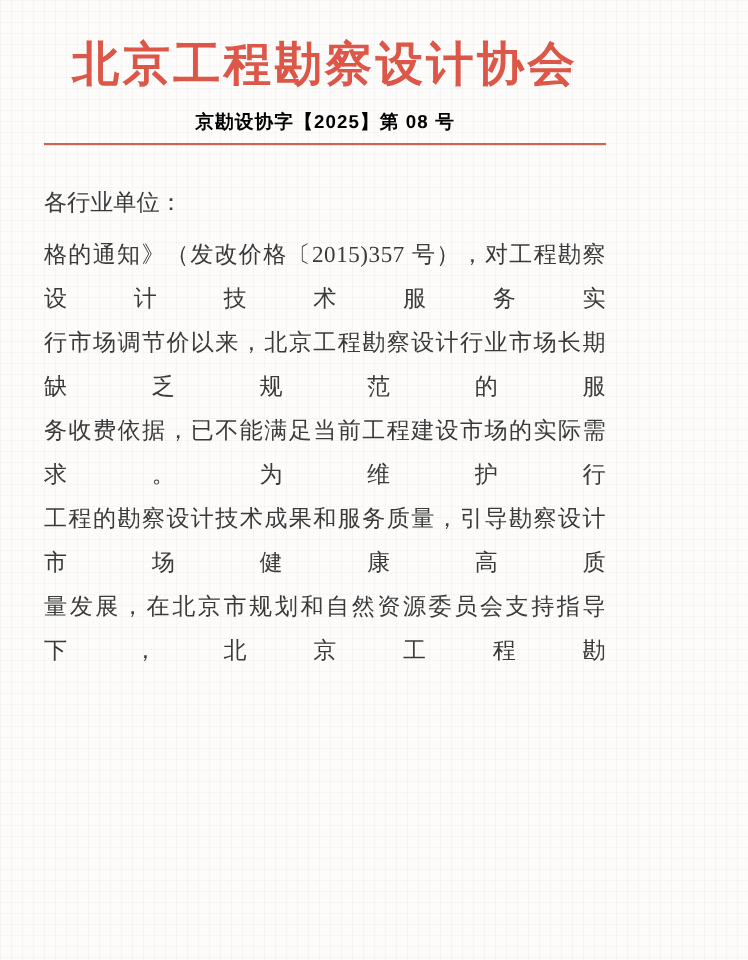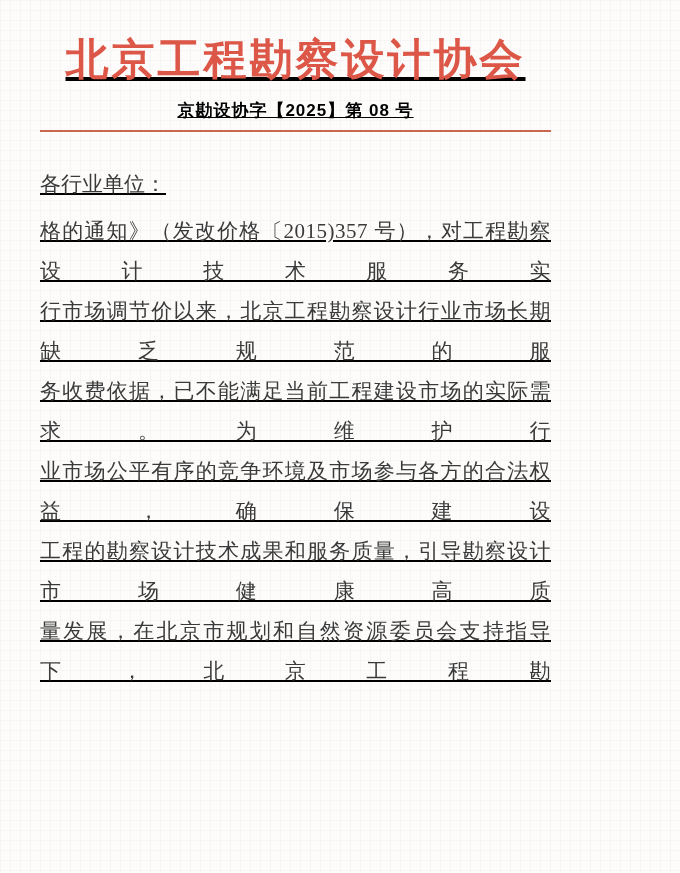--- a/index.html
+++ b/index.html
@@ -16,21 +16,20 @@
     background-image:
       linear-gradient(to right, rgba(190,190,210,0.10) 1px, transparent 1px),
       linear-gradient(to bottom, rgba(190,190,210,0.10) 1px, transparent 1px);
     background-size: 10px 10px;
   }
 
   .page {
     width: 588px;
     height: 873px;
     padding: 34px 37px 16px 40px;
-    text-decoration: underline;
   }
 
   .org-title {
     text-align: center;
     font-family: "Liberation Sans", "DejaVu Sans", sans-serif;
     font-weight: 700;
     font-size: 43px;
     line-height: 50px;
     letter-spacing: 3px;
     color: #dc5747;
@@ -98,18 +97,17 @@
 
   <div class="red-rule"></div>
 
 
   <div class="salutation">各行业单位：</div>
 
   <div class="body-text">
       <div class="line">格的通知》（发改价格〔2015)357 号），对工程勘察设计技术服务实</div>
       <div class="line">行市场调节价以来，北京工程勘察设计行业市场长期缺乏规范的服</div>
       <div class="line">务收费依据，已不能满足当前工程建设市场的实际需求。为维护行</div>
-      <div class="line">业市场公平有序的竞争环境及市场参与各方的合法权益，确保建设</div>
       <div class="line">工程的勘察设计技术成果和服务质量，引导勘察设计市场健康高质</div>
       <div class="line">量发展，在北京市规划和自然资源委员会支持指导下，北京工程勘</div>
     </div>
 
 </div>
 
 </body></html>

